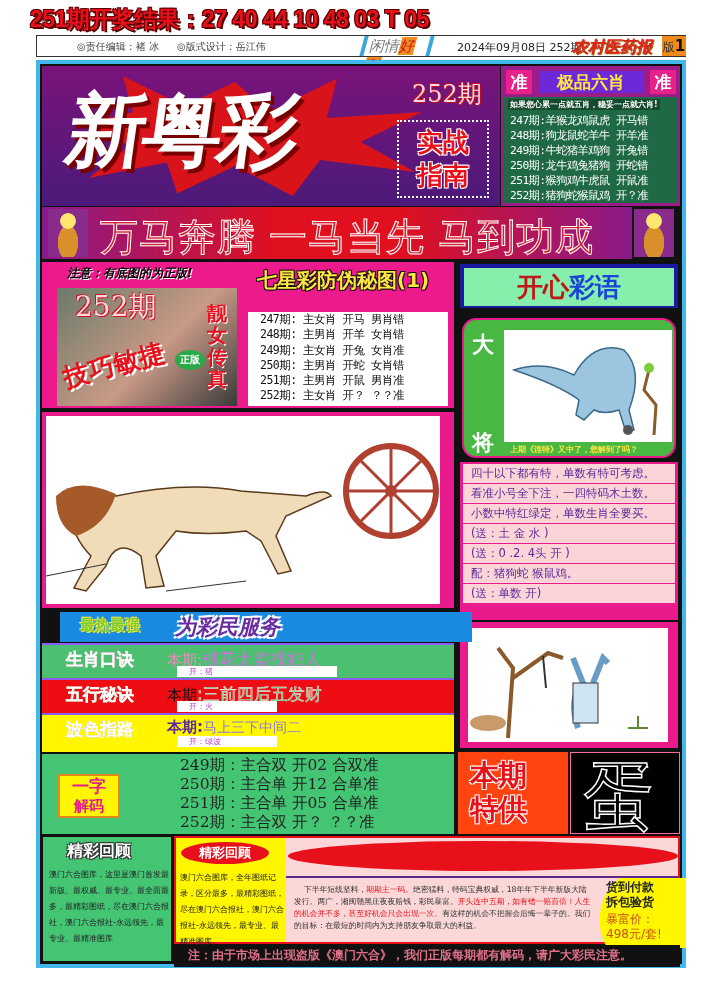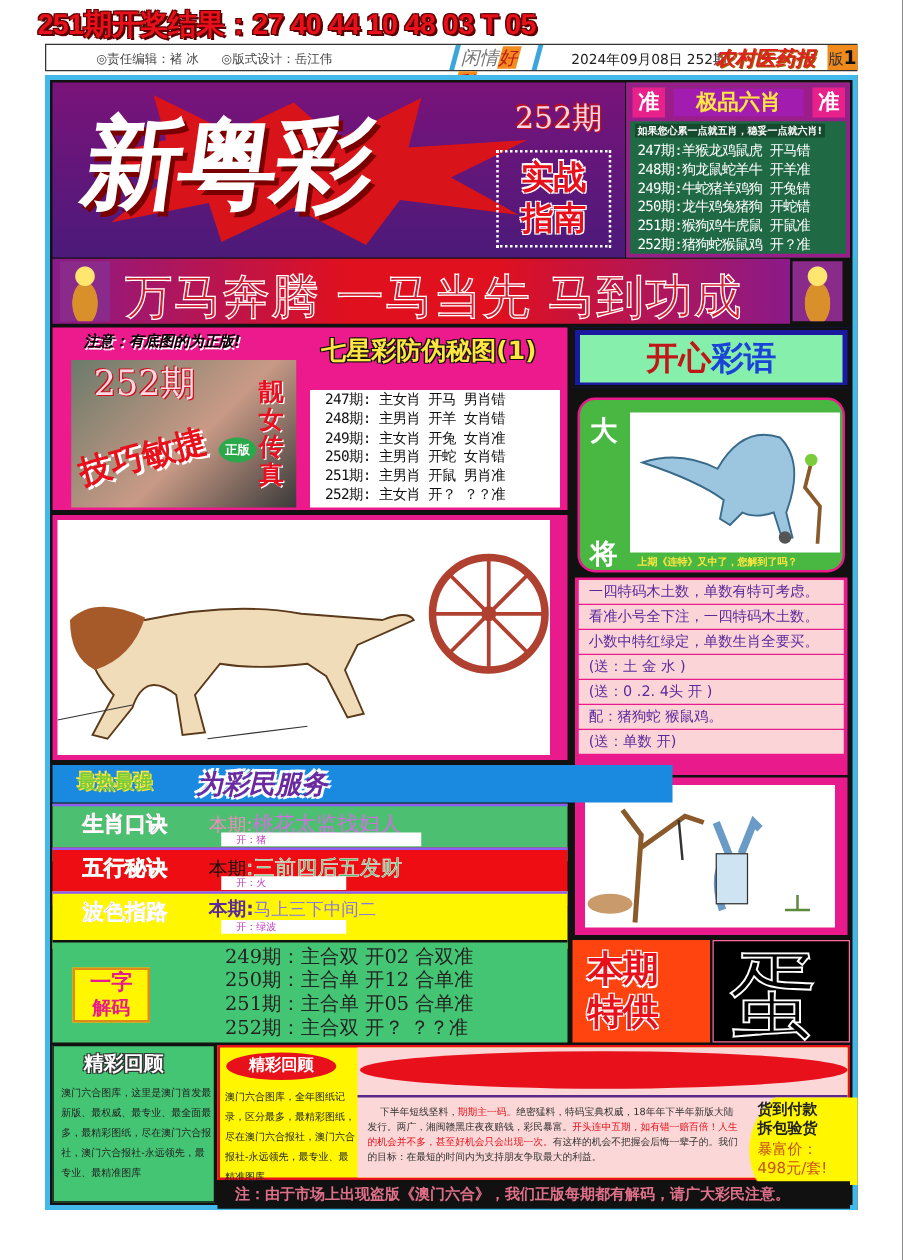--- a/index.html
+++ b/index.html
@@ -17,21 +17,21 @@
 #hdr .ver b{font-size:15px;color:#111}
 #frame{left:36px;top:60px;width:650px;height:908px;border:4px solid #43b8ea;background:#111}
 #banner{left:42px;top:66px;width:458px;height:140px;background:linear-gradient(180deg,#7a137a,#4b1a7a);overflow:hidden}
 .burst{position:absolute;left:40px;top:10px;width:340px;height:120px;background:#d8141a;clip-path:polygon(0 40%,15% 30%,12% 0,30% 25%,45% 5%,55% 30%,75% 2%,72% 35%,100% 30%,82% 55%,98% 80%,70% 70%,62% 100%,45% 75%,28% 98%,25% 72%,2% 85%,14% 58%)}
 #banner .title{position:absolute;left:25px;top:12px;font-size:80px;font-weight:bold;color:#fff;letter-spacing:-4px;text-shadow:4px 4px 0 #7a0000;transform:skewX(-8deg);font-family:"DejaVu Sans",sans-serif}
 #banner .iss{position:absolute;left:370px;top:12px;font-size:24px;color:#f9d7e4;font-family:"DejaVu Serif",serif;text-shadow:-1px -1px 0 #c0101a,1px 1px 0 #c0101a}
 #banner .guide{position:absolute;left:355px;top:54px;width:92px;height:78px;border:2px dotted #fff;color:#e8101a;font-size:26px;font-weight:bold;line-height:33px;text-align:center;text-shadow:-1px -1px 0 #fff,1px 1px 0 #fff,1px -1px 0 #fff,-1px 1px 0 #fff;padding-top:4px}
 #six{left:501px;top:66px;width:179px;height:140px;background:#1f6a45;border:3px solid #9b1d8a}
 #six .top{position:absolute;left:0;top:0;width:173px;height:28px;background:#9b1d8a}
 #six .zhun{position:absolute;top:1px;width:26px;height:24px;background:#e8208a;color:#fff;font-size:17px;font-weight:bold;text-align:center;line-height:24px}
-#six .ttl{position:absolute;left:35px;top:2px;width:104px;height:22px;background:#a21caf;color:#ffe640;font-size:17px;font-weight:bold;text-align:center;line-height:22px}
+#six .ttl{position:absolute;left:35px;top:2px;width:104px;height:22px;background:#6d28d9;color:#ffe640;font-size:17px;font-weight:bold;text-align:center;line-height:22px}
 #six .sub{position:absolute;left:4px;top:30px;font-size:8px;color:#fff;font-weight:bold;background:#164a2f;padding:0 2px}
 #six .rows{position:absolute;left:6px;top:44px;font-size:11.3px;color:#fff;line-height:15px;font-family:"DejaVu Sans Mono",monospace;letter-spacing:-0.6px}
 #slogan{left:42px;top:207px;width:590px;height:52px;background:linear-gradient(90deg,#8a1a8a,#e0101e 40%,#e0101e 60%,#8a1a8a)}
 #slogan .txt{position:absolute;left:58px;top:5px;font-size:38px;color:#d11e30;letter-spacing:1px;-webkit-text-stroke:1px #fff;font-family:"DejaVu Serif",serif}
 .buddha{position:absolute;top:2px;width:40px;height:48px;background:radial-gradient(circle at 50% 25%,#ffe66e 0 18%,transparent 20%),radial-gradient(ellipse at 50% 70%,#d9902a 0 35%,transparent 37%),#8a2a8a}
 #fake{left:42px;top:262px;width:412px;height:146px;background:#ec1a8c}
 #fake .note{position:absolute;left:25px;top:3px;font-size:12px;color:#000000;font-weight:bold;font-style:italic;text-shadow:1px 1px 0 #fff}
 #fake .photo{position:absolute;left:15px;top:26px;width:180px;height:118px;background:linear-gradient(135deg,#6b7a6a,#c99a86 55%,#3a3a3a)}
 #fake .photo .pi{position:absolute;left:18px;top:0;font-size:28px;color:#f6dce2;font-family:"DejaVu Serif",serif;text-shadow:-1px -1px 0 #d01020,1px 1px 0 #d01020}
 #fake .photo .vt{position:absolute;left:150px;top:14px;width:28px;font-size:20px;font-weight:bold;color:#e81020;line-height:22px;text-shadow:1px 1px 0 #fff}
@@ -44,21 +44,21 @@
 #kx .r{color:#c01818}#kx .b{color:#1a44d8}
 #riddle{left:462px;top:318px;width:214px;height:140px;background:#49b843;border-radius:14px;border:2px solid #e81a8c}
 #riddle .pic{position:absolute;left:40px;top:10px;width:168px;height:112px;background:#fff}
 #riddle .c1{position:absolute;left:8px;top:10px;font-size:22px;color:#fff;font-weight:bold}
 #riddle .c2{position:absolute;left:8px;top:108px;font-size:22px;color:#fff;font-weight:bold}
 #riddle .cap{position:absolute;left:46px;top:124px;font-size:8px;color:#ffe640;font-weight:bold}
 #tips{left:460px;top:462px;width:218px;height:158px;background:#e91a8c;padding:2px 3px}
 #tips .row{height:18.5px;background:#fbd4d8;margin-bottom:1.5px;font-size:11.5px;color:#5a2a9a;line-height:18.5px;padding-left:8px;white-space:nowrap;overflow:hidden}
 #bigpic{left:42px;top:412px;width:412px;height:196px;background:#e91a8c}
 #bigpic .pic{position:absolute;left:4px;top:4px;width:394px;height:188px;background:#fff}
-#serve{left:42px;top:612px;width:496px;height:30px;background:#1a8ae0}
+#serve{left:60px;top:612px;width:412px;height:30px;background:#1a8ae0}
 #serve .a{position:absolute;left:20px;top:4px;font-size:15px;font-weight:bold;color:#7acc3a;text-shadow:-1px -1px 0 #ffe640,1px 1px 0 #ffe640}
 #serve .b{position:absolute;left:115px;top:1px;font-size:21px;font-weight:bold;color:#6a2aa0;font-style:italic;text-shadow:-2px -2px 0 #fff,2px 2px 0 #fff,2px -2px 0 #fff,-2px 2px 0 #fff}
 .line{position:absolute;left:42px;width:412px;height:46px;border-top:2px solid #8b5cf6}
 .line .k{position:absolute;left:24px;top:3px;font-size:17px;font-weight:bold;-webkit-text-stroke:0.5px #fff}
 .line .t{position:absolute;left:125px;top:3px;font-size:15px}
 .line .kai{position:absolute;left:135px;top:21px;width:160px;height:11px;background:#fff;font-size:8px;color:#c03ac0;padding-left:12px;line-height:11px}
 #l1{top:643px;background:#4cc070}
 #l2{top:678px;background:#ee0d12}
 #l3{top:713px;background:#fff600}
 #jiema{left:42px;top:752px;width:412px;height:82px;background:#44c574;border-top:2px solid #111}
@@ -186,21 +186,21 @@
           <line x1="313" y1="43" x2="377" y2="107"></line>
           <line x1="377" y1="43" x2="313" y2="107"></line>
         </g>
       <line x1="0" y1="160" x2="60" y2="148" stroke="#333"></line>
       <line x1="120" y1="175" x2="200" y2="165" stroke="#333"></line>
     </svg>
   </div>
 </div>
 
 <div id="tips" class="abs">
-  <div class="row">一四特码木土数，单数有特可考虑。</div>
+  <div class="row">四十以下都有特，单数有特可考虑。</div>
   <div class="row">看准小号全下注，一四特码木土数。</div>
   <div class="row">小数中特红绿定，单数生肖全要买。</div>
   <div class="row">(送：土 金 水 )</div>
   <div class="row">(送：0 .2. 4头 开 )</div>
   <div class="row">配：猪狗蛇 猴鼠鸡。</div>
   <div class="row">(送：单数 开)</div>
 </div>
 
 <div class="abs" style="left:460px;top:622px;width:218px;height:126px;background:#e91a8c">
   <div style="position:absolute;left:8px;top:6px;width:200px;height:114px;background:#fff">

